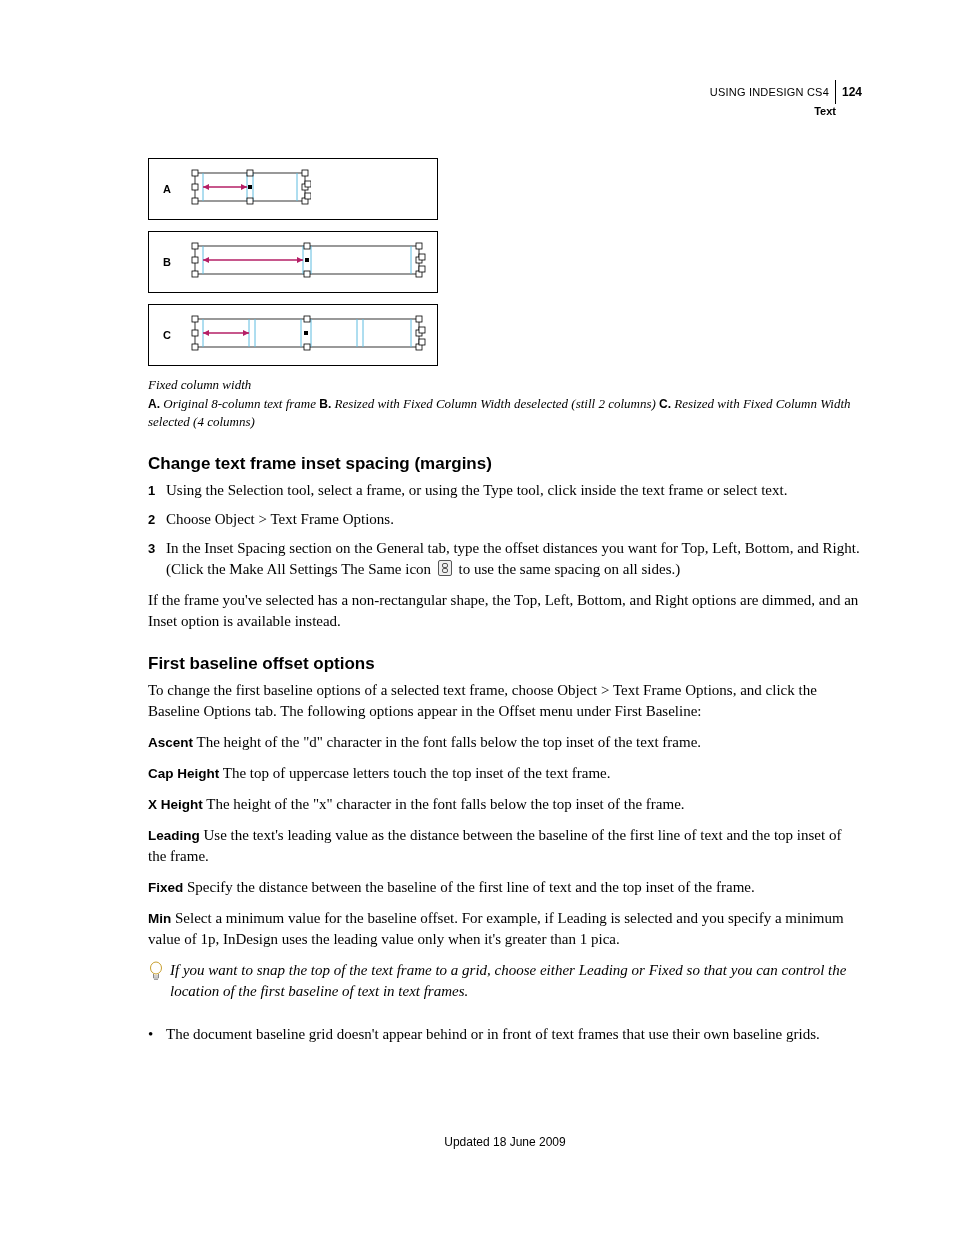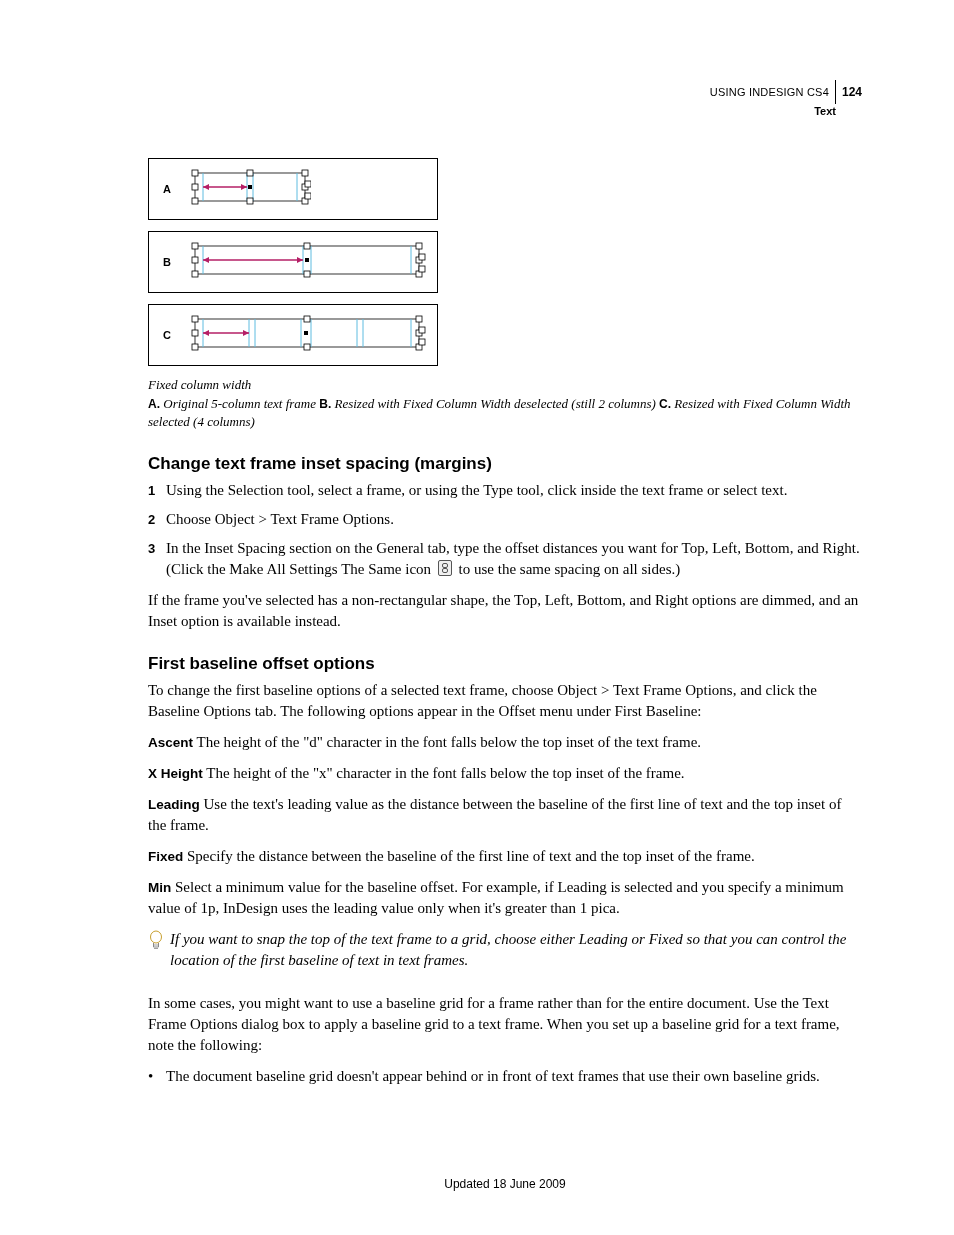--- a/index.html
+++ b/index.html
@@ -298,21 +298,21 @@
             <polygon points="14,20 20,17 20,23" fill="#b51f66"></polygon>
             <polygon points="60,20 54,17 54,23" fill="#b51f66"></polygon>
           </svg>
         </div>
       </div>
 
     </div>
 
     <div class="fig-caption">Fixed column width</div>
     <div class="fig-legend">
-      <span class="leg-label">A.</span><span> Original 5-column text frame  </span>
+      <span class="leg-label">A.</span><span> Original 8-column text frame  </span>
       <span class="leg-label">B.</span><span> Resized with Fixed Column Width deselected (still 2 columns)  </span>
       <span class="leg-label">C.</span><span> Resized with Fixed Column Width selected (4 columns)</span>
     </div>
 
     <div class="section">
       <h2>Change text frame inset spacing (margins)</h2>
       <div class="steps">
         <div class="step">
           <div class="step-num">1</div>
           <div class="step-body">Using the Selection tool, select a frame, or using the Type tool, click inside the text frame or select text.</div>
@@ -329,40 +329,40 @@
         </div>
       </div>
       <p class="body">If the frame you've selected has a non-rectangular shape, the Top, Left, Bottom, and Right options are dimmed, and an Inset option is available instead.</p>
     </div>
 
     <div class="section">
       <h2>First baseline offset options</h2>
       <p class="body">To change the first baseline options of a selected text frame, choose Object &gt; Text Frame Options, and click the Baseline Options tab. The following options appear in the Offset menu under First Baseline:</p>
 
       <p class="def"><span class="term">Ascent</span><span>  The height of the "d" character in the font falls below the top inset of the text frame.</span></p>
+      <p class="def"><span class="term">Cap Height</span><span>  The top of uppercase letters touch the top inset of the text frame.</span></p>
       <p class="def"><span class="term">X Height</span><span>  The height of the "x" character in the font falls below the top inset of the frame.</span></p>
       <p class="def"><span class="term">Leading</span><span>  Use the text's leading value as the distance between the baseline of the first line of text and the top inset of the frame.</span></p>
       <p class="def"><span class="term">Fixed</span><span>  Specify the distance between the baseline of the first line of text and the top inset of the frame.</span></p>
       <p class="def"><span class="term">Min</span><span>  Select a minimum value for the baseline offset. For example, if Leading is selected and you specify a minimum value of 1p, InDesign uses the leading value only when it's greater than 1 pica.</span></p>
 
       <div class="tip">
         <div class="tip-icon">
           <svg width="16" height="22" viewBox="0 0 16 22">
             <ellipse cx="8" cy="7" rx="5.5" ry="6" fill="none" stroke="#c8a030" stroke-width="1"></ellipse>
             <path d="M5.5 13 L5.5 17 L10.5 17 L10.5 13" fill="none" stroke="#888" stroke-width="1"></path>
             <line x1="5.5" y1="15" x2="10.5" y2="15" stroke="#888" stroke-width="0.8"></line>
             <line x1="6" y1="18.5" x2="10" y2="18.5" stroke="#888" stroke-width="0.8"></line>
           </svg>
         </div>
         <div class="tip-text">If you want to snap the top of the text frame to a grid, choose either Leading or Fixed so that you can control the location of the first baseline of text in text frames.</div>
       </div>
     </div>
 
     <div class="section">
-      <p class="body">In some cases, you might want to use a baseline grid for a frame rather than for the entire document. Use the Text Frame Options dialog box to apply a baseline grid to a text frame. When you set up a baseline grid for a text frame, note the following:</p>
       <div class="bullet">
         <div class="bullet-mark">•</div>
         <div>The document baseline grid doesn't appear behind or in front of text frames that use their own baseline grids.</div>
       </div>
     </div>
 
     <div class="footer">Updated 18 June 2009</div>
 
   </div>
 </div>

